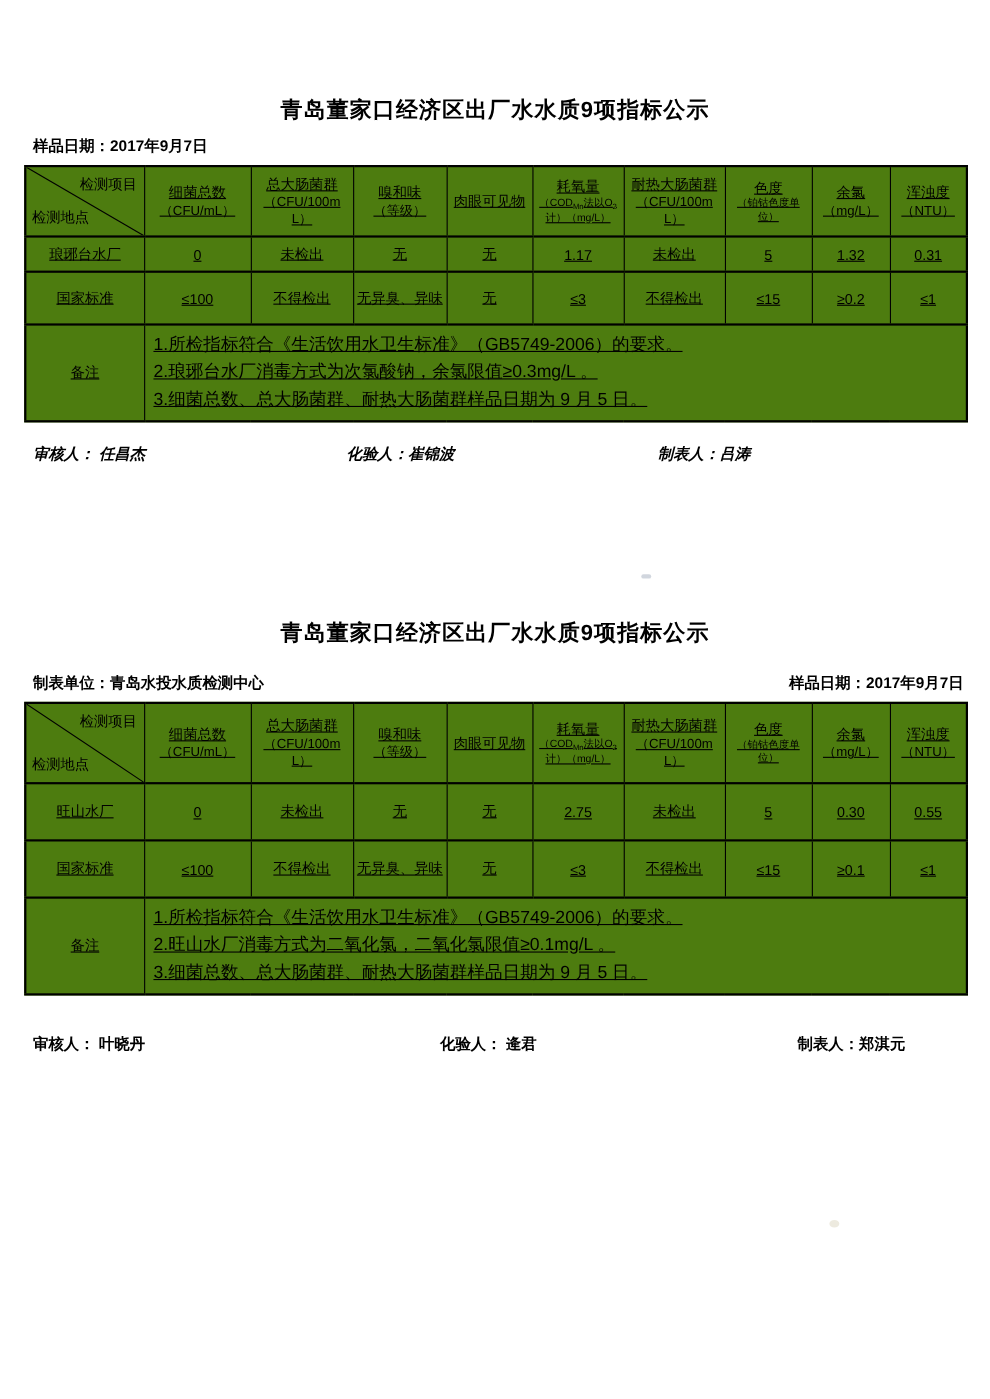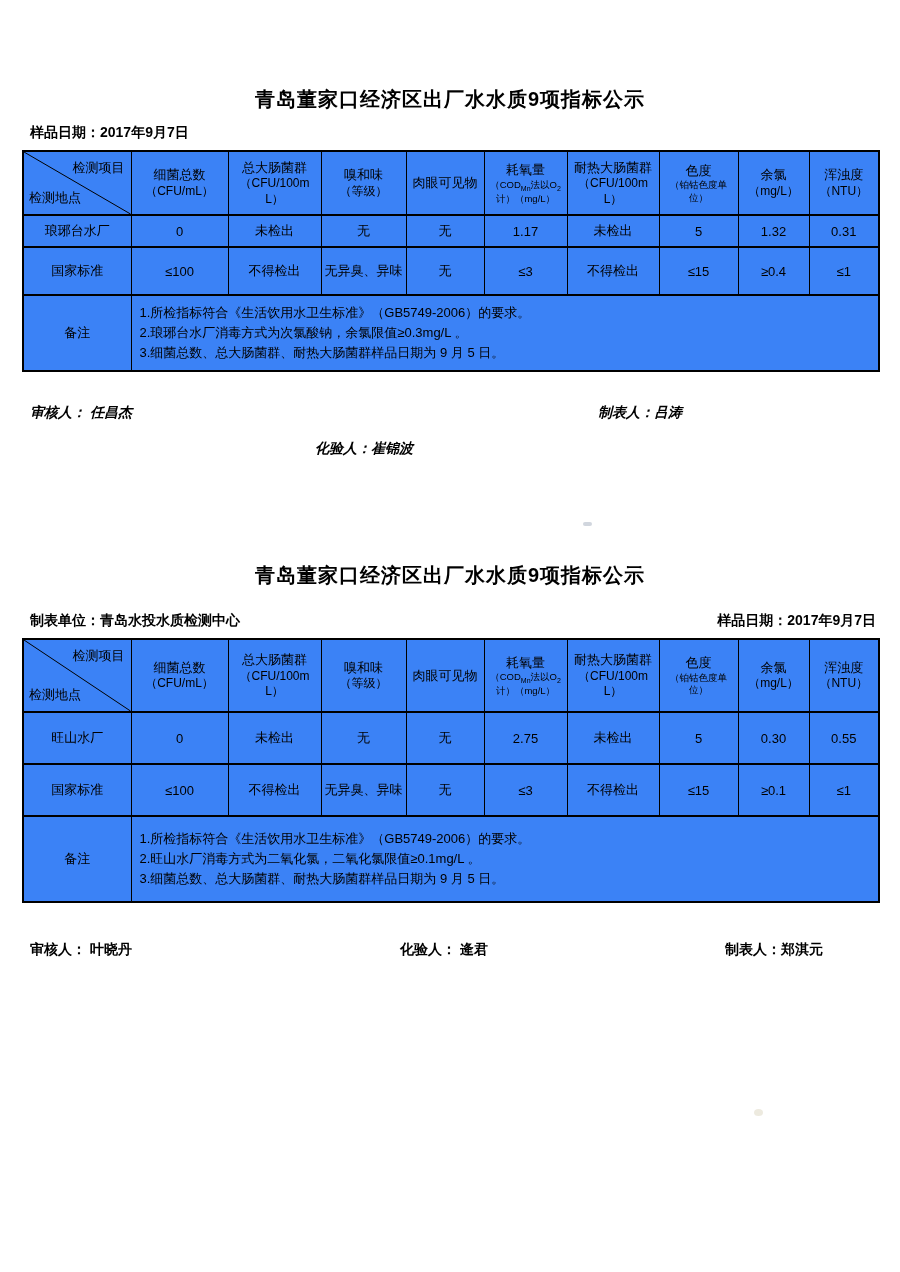--- a/index.html
+++ b/index.html
@@ -11,37 +11,37 @@
     position:absolute; left:0; width:100%; text-align:center;
     font-size:20px; font-weight:700; letter-spacing:1px;
   }
   .meta-row {
     position:absolute; left:30px; right:24px; height:20px;
     font-size:14px; font-weight:600; display:flex; justify-content:space-between;
   }
   table.grid {
     position:absolute; left:22px; width:856px;
     border-collapse:collapse; table-layout:fixed;
-    border:2px solid #000; background:#3b82f6;
+    border:2px solid #000; background:#4d7c0f;text-decoration:underline;
   }
   .grid td {
     border:1px solid #000; border-top:2px solid #000; border-bottom:2px solid #000;
     text-align:center; vertical-align:middle; padding:2px; font-size:13px;
     overflow:hidden; word-break:break-all;
   }
   .hname { font-size:13px; line-height:1.35; }
   .hunit { font-size:12px; line-height:1.3; }
   .hunit.tiny { font-size:9.5px; }
   .hunit sub { font-size:7px; }
   td.corner { position:relative; padding:0; }
   td.corner svg { position:absolute; left:0; top:0; width:100%; height:100%; }
   .corner-top { position:absolute; top:7px; right:6px; font-size:13px; }
   .corner-bottom { position:absolute; bottom:7px; left:5px; font-size:13px; }
   td.notes-cell { text-align:left; padding:6px 4px 6px 8px; }
-  .note-line { font-size:13px; line-height:1.55; }
+  .note-line { font-size:16px; line-height:1.55; }
   .signers { position:absolute; left:30px; width:848px; height:20px; font-size:14px; font-weight:600; }
   .signers span { position:absolute; top:0; white-space:nowrap; }
   .artifact { position:absolute; pointer-events:none; }
   .artifact.a1 { left:583px; top:522px; width:9px; height:4px; background:#9aa3b5; opacity:.45; border-radius:2px; }
   .artifact.a2 { left:754px; top:1109px; width:9px; height:7px; background:#edeadf; border-radius:50%; }
 </style>
 </head>
 <body>
 
 <div class="page">
@@ -124,37 +124,37 @@
     </tr>
     <tr style="height:48px;">
       <td>国家标准</td>
       <td>≤100</td>
       <td>不得检出</td>
       <td>无异臭、异味</td>
       <td>无</td>
       <td>≤3</td>
       <td>不得检出</td>
       <td>≤15</td>
-      <td>≥0.4</td>
+      <td>≥0.2</td>
       <td>≤1</td>
     </tr>
     <tr style="height:76px;">
       <td>备注</td>
       <td class="notes-cell" colspan="9">
         <div class="note-line">1.所检指标符合《生活饮用水卫生标准》（GB5749-2006）的要求。</div>
         <div class="note-line">2.琅琊台水厂消毒方式为次氯酸钠，余氯限值≥0.3mg/L 。</div>
         <div class="note-line">3.细菌总数、总大肠菌群、耐热大肠菌群样品日期为 9 月 5 日。</div>
       </td>
     </tr>
   </tbody>
     </table>
 
   <div class="signers" style="top:404px;font-style:italic;">
     <span style="left:0;">审核人： 任昌杰</span>
-    <span style="left:285px;margin-top:36px;">化验人：崔锦波</span>
+    <span style="left:285px;">化验人：崔锦波</span>
     <span style="left:568px;">制表人：吕涛</span>
   </div>
 
   <div class="artifact a1"></div>
   <div class="artifact a2"></div>
 
   <div class="doc-title" style="top:562px;">青岛董家口经济区出厂水水质9项指标公示</div>
 
   <div class="meta-row" style="top:612px;">
     <span>制表单位：青岛水投水质检测中心</span>

